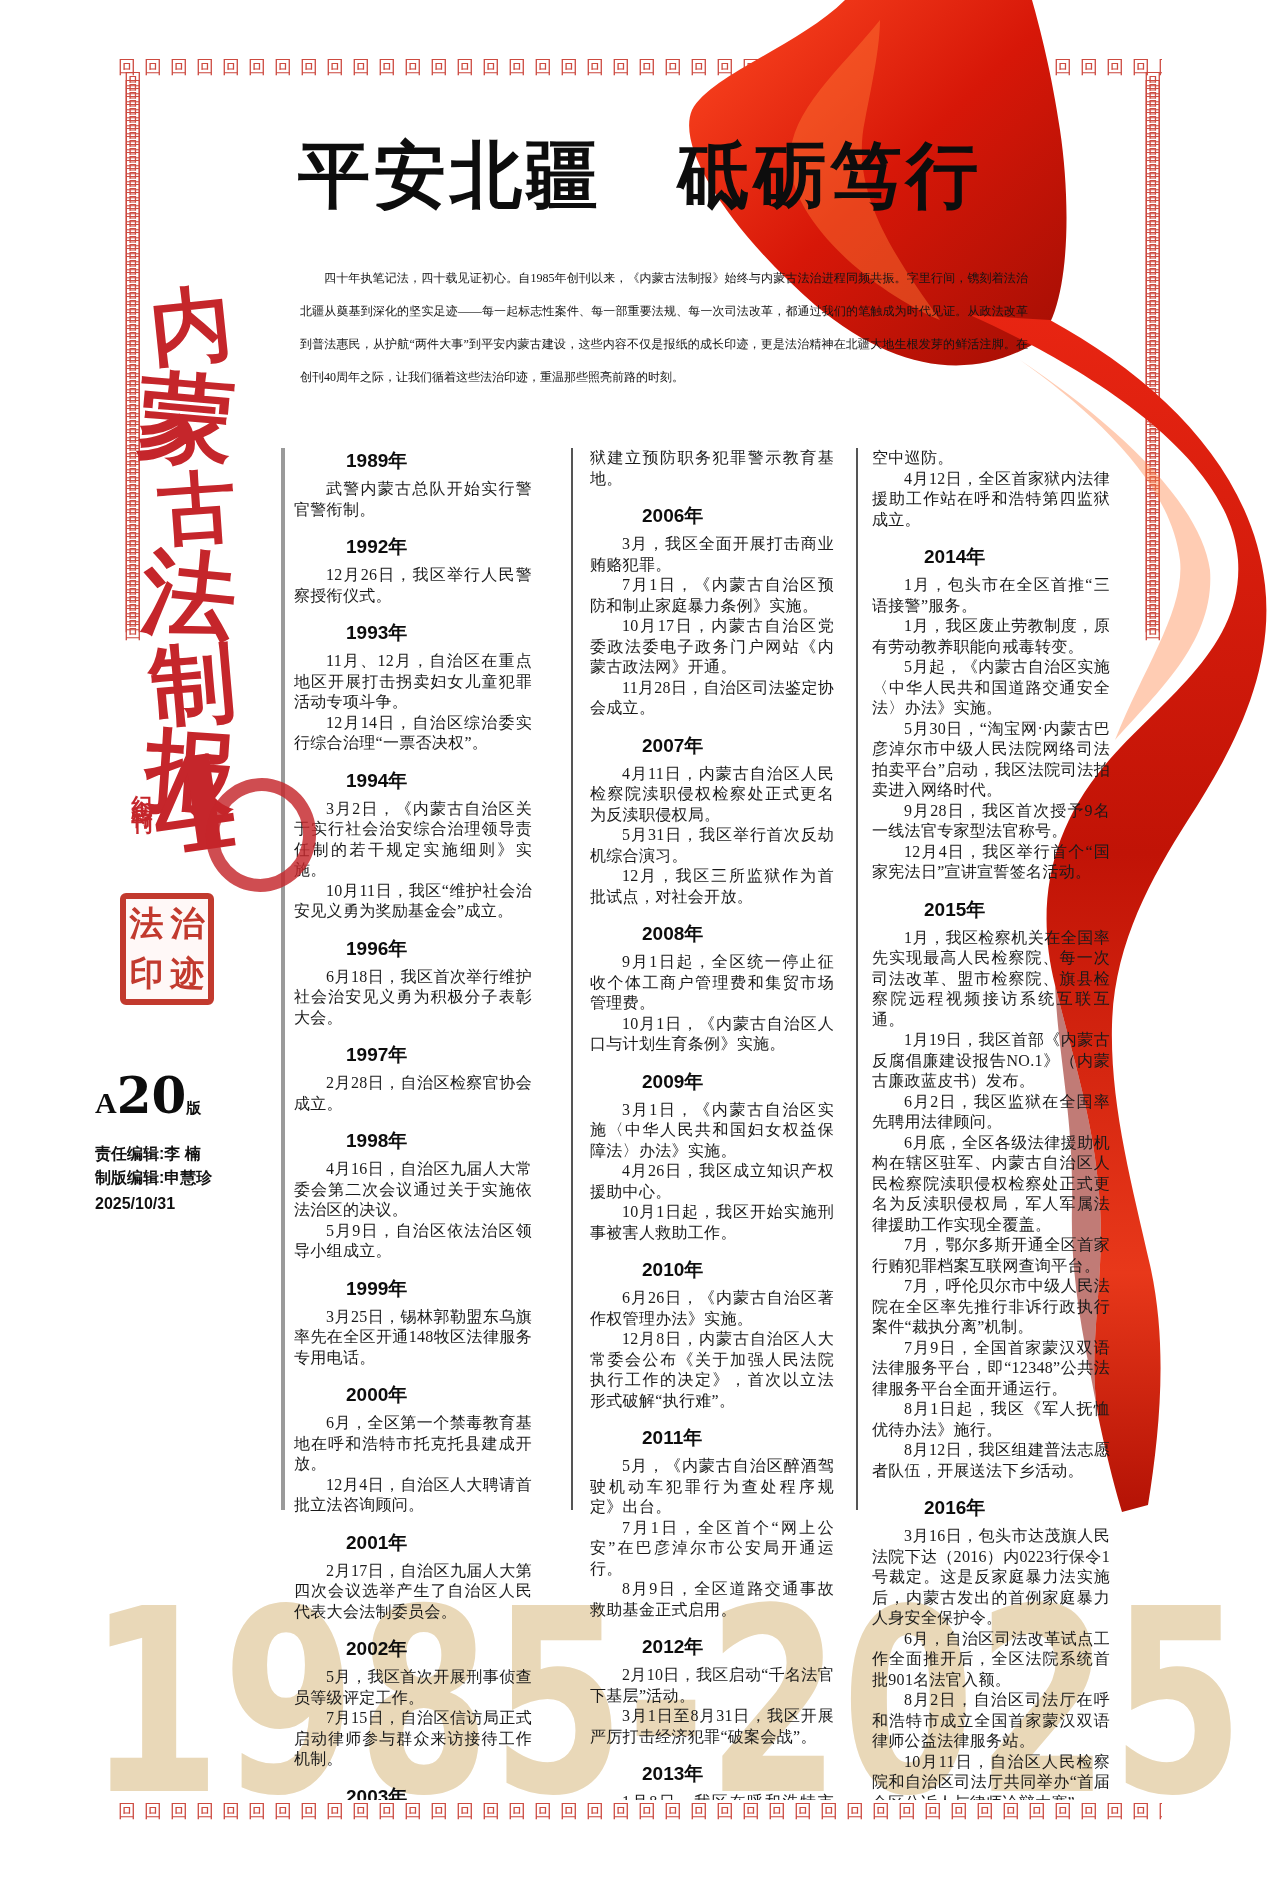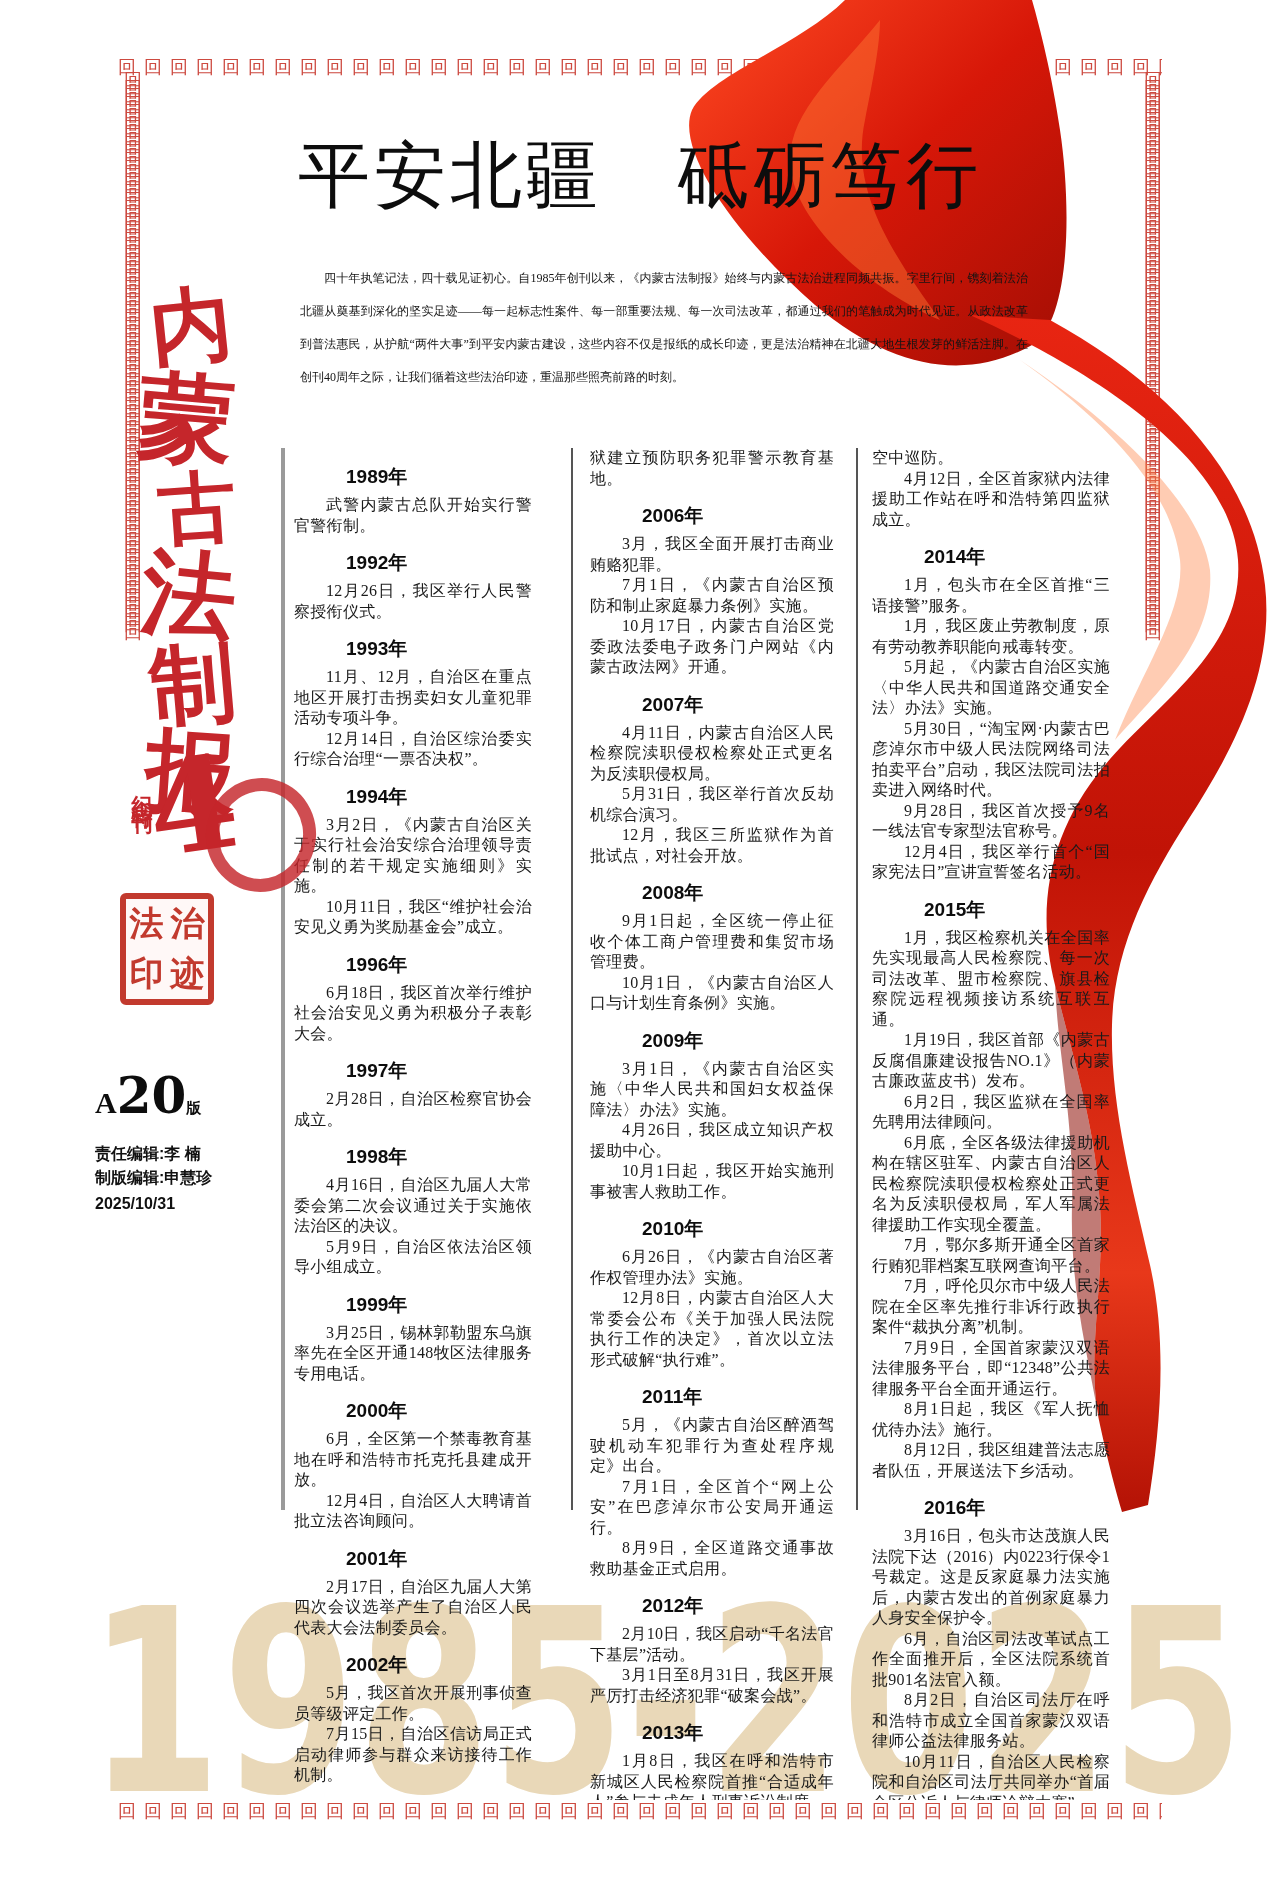--- a/index.html
+++ b/index.html
@@ -11,30 +11,30 @@
   .band.v{font-size:18px;width:24px;writing-mode:vertical-rl;letter-spacing:8px;}
   
   .watermark{position:absolute;left:88px;top:1575px;z-index:0;
     font-family:"DejaVu Sans","Liberation Sans",sans-serif;font-weight:800;
     font-size:255px;line-height:255px;color:#e9d8b8;letter-spacing:2px;
     transform:scaleX(.75);transform-origin:left top;white-space:nowrap;}
   
   .ribbon{position:absolute;left:640px;top:0;z-index:2;pointer-events:none;}
   
   .headline{position:absolute;left:290px;top:128px;width:700px;z-index:3;
-    font-size:72px;font-weight:normal;letter-spacing:4px;text-align:center;color:#0d0d0d;white-space:nowrap;}
+    font-size:72px;font-weight:bold;letter-spacing:4px;text-align:center;color:#0d0d0d;white-space:nowrap;}
   .intro{position:absolute;left:300px;top:262px;width:728px;z-index:3;
     font-size:12px;line-height:33px;text-align:justify;text-indent:2em;color:#141414;font-weight:500;}
   
   .tl-col{position:absolute;top:448px;height:1352px;z-index:3;overflow:hidden;}
   .tl-item{font-size:16px;line-height:20.5px;text-indent:2em;text-align:justify;letter-spacing:.3px;}
   .tl-item.cont{text-indent:0;}
   .tl-year{font-family:"Liberation Sans","DejaVu Sans",sans-serif;font-weight:bold;
     font-size:19px;margin:14px 0 5px 52px;color:#0d0d0d;}
-  .tl-col > .tl-year:first-child{margin-top:16px;}
+  .tl-col > .tl-year:first-child{margin-top:0;}
   .vline{position:absolute;z-index:3;background:#555;}
   .accent-line{position:absolute;z-index:3;background:#9a9a9a;}
   
   .masthead-char{position:absolute;z-index:3;color:#c5262b;font-weight:bold;line-height:1;}
   .edition-note{position:absolute;left:128px;top:778px;z-index:3;color:#c5262b;font-weight:bold;
     writing-mode:vertical-rl;font-size:21px;letter-spacing:6px;}
   .num40{position:absolute;left:148px;top:742px;z-index:3;color:#c5262b;font-weight:bold;
     font-size:128px;line-height:1;transform:rotate(-8deg);font-family:"DejaVu Serif",serif;}
   .ring0{position:absolute;left:206px;top:778px;width:84px;height:88px;z-index:3;
     border:13px solid rgba(197,38,43,.82);border-radius:50%;transform:rotate(12deg);}
@@ -119,20 +119,21 @@
       <div class="tl-item">5月，我区首次开展刑事侦查员等级评定工作。</div>
       <div class="tl-item">7月15日，自治区信访局正式启动律师参与群众来访接待工作机制。</div>
       <div class="tl-year">2003年</div>
     </div>
   <div class="tl-col" id="tl-col-1" style="left:590px;width:244px;">
       <div class="tl-item cont">狱建立预防职务犯罪警示教育基地。</div>
       <div class="tl-year">2006年</div>
       <div class="tl-item">3月，我区全面开展打击商业贿赂犯罪。</div>
       <div class="tl-item">7月1日，《内蒙古自治区预防和制止家庭暴力条例》实施。</div>
       <div class="tl-item">10月17日，内蒙古自治区党委政法委电子政务门户网站《内蒙古政法网》开通。</div>
+      <div class="tl-item">11月28日，自治区司法鉴定协会成立。</div>
       <div class="tl-year">2007年</div>
       <div class="tl-item">4月11日，内蒙古自治区人民检察院渎职侵权检察处正式更名为反渎职侵权局。</div>
       <div class="tl-item">5月31日，我区举行首次反劫机综合演习。</div>
       <div class="tl-item">12月，我区三所监狱作为首批试点，对社会开放。</div>
       <div class="tl-year">2008年</div>
       <div class="tl-item">9月1日起，全区统一停止征收个体工商户管理费和集贸市场管理费。</div>
       <div class="tl-item">10月1日，《内蒙古自治区人口与计划生育条例》实施。</div>
       <div class="tl-year">2009年</div>
       <div class="tl-item">3月1日，《内蒙古自治区实施〈中华人民共和国妇女权益保障法〉办法》实施。</div>
       <div class="tl-item">4月26日，我区成立知识产权援助中心。</div>

